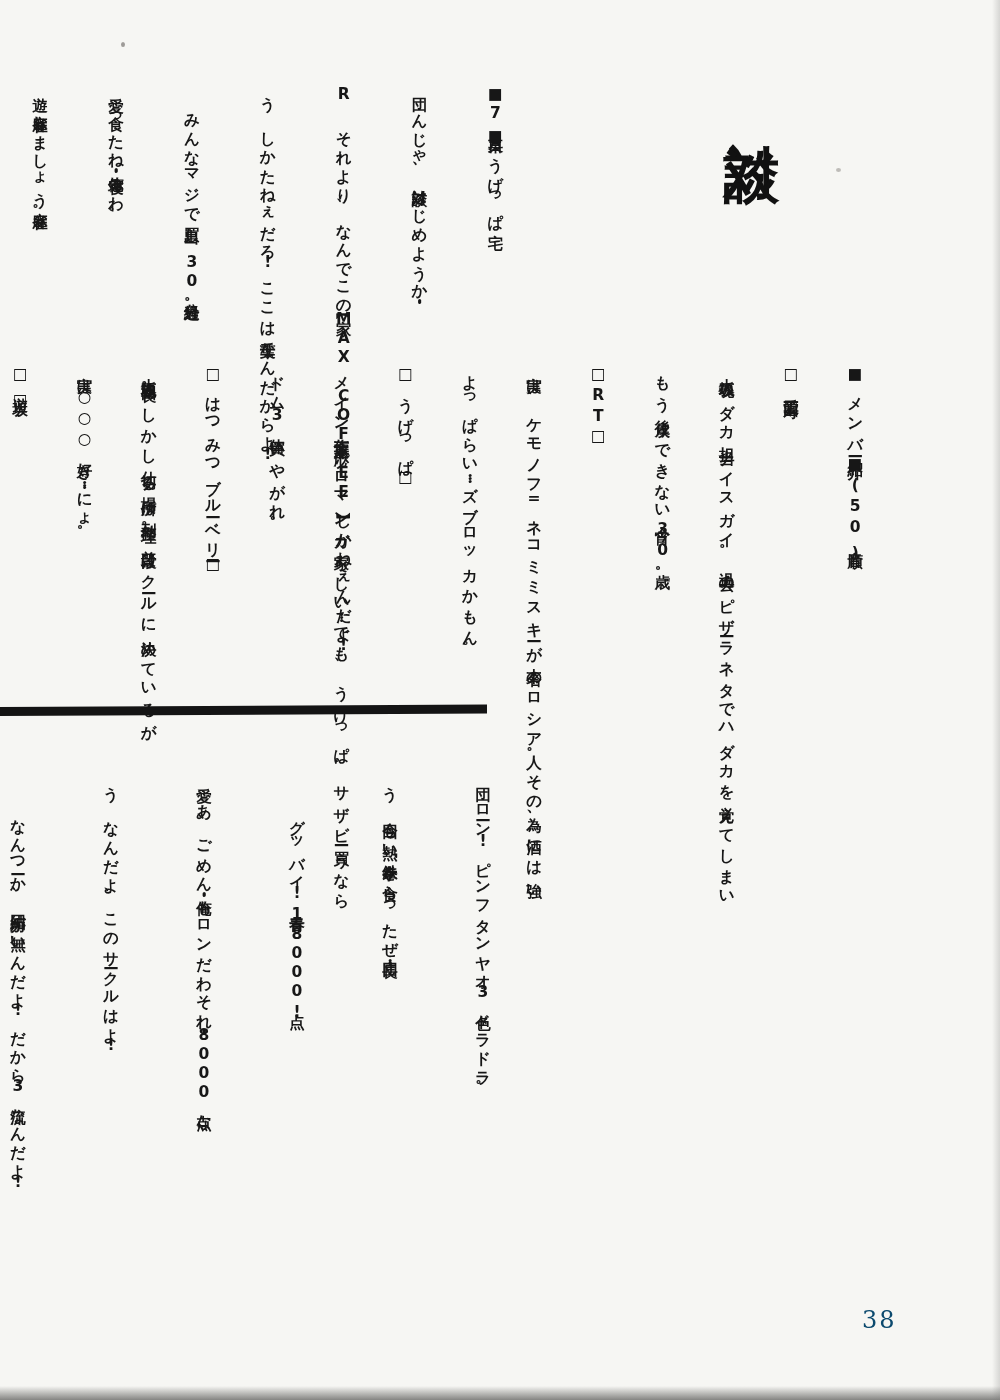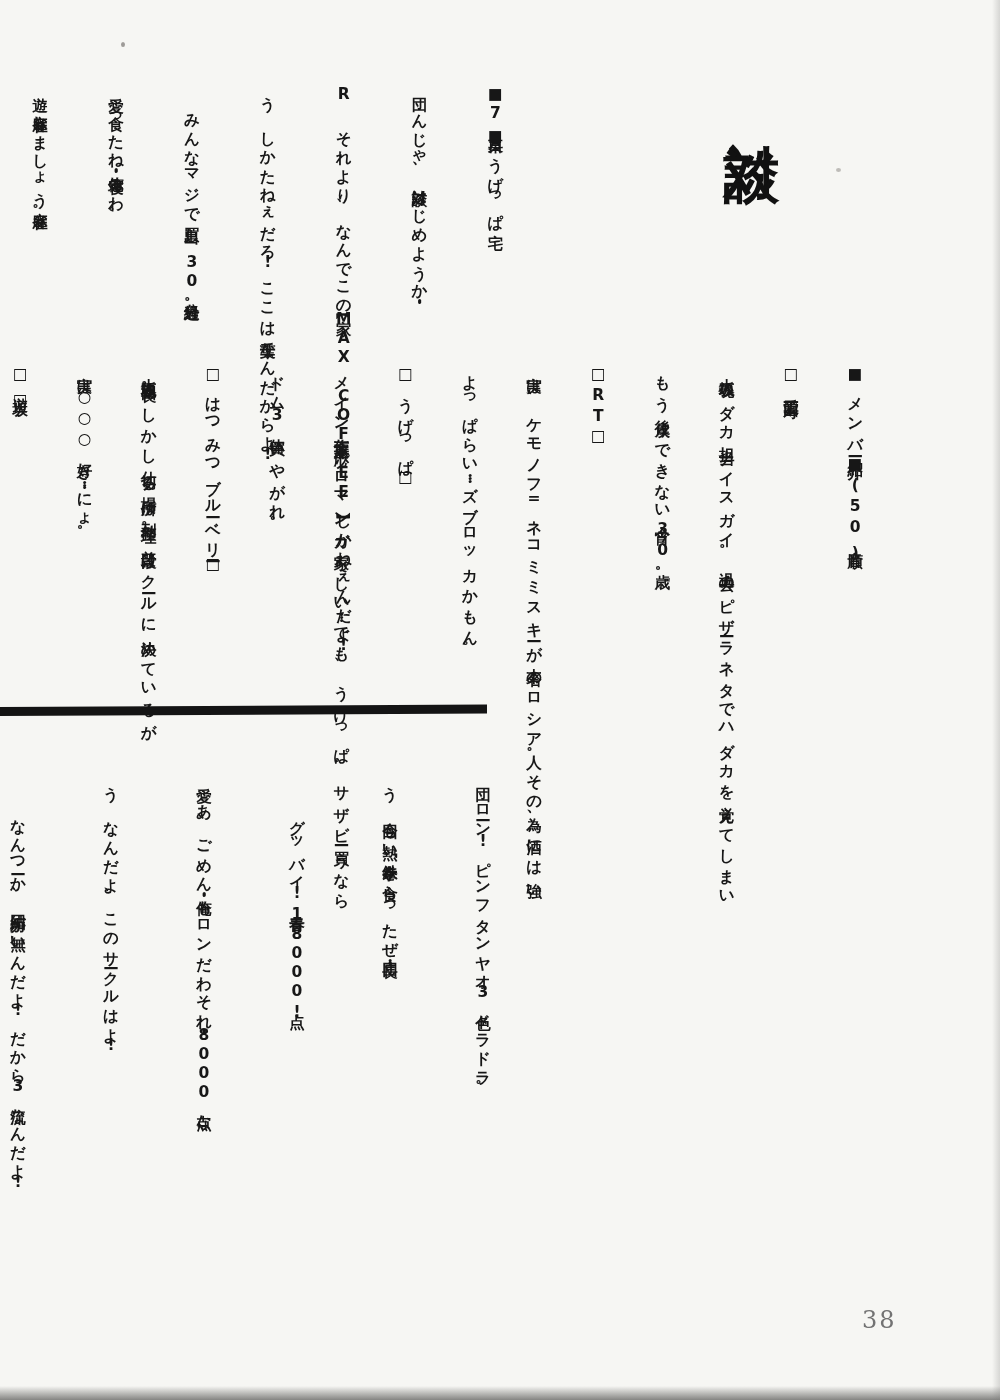--- a/index.html
+++ b/index.html
@@ -52,21 +52,21 @@
     background:#141414;
     transform:rotate(-0.3deg);
     transform-origin:0 50%;
   }
   .page-number{
     position:absolute;
     left:862px;top:1306px;
     font-family:"DejaVu Serif","Liberation Serif",serif;
     font-size:24px;
     letter-spacing:2px;
-    color:#737373;
+    color:#0c4a6e;
   }
   .speck{
     position:absolute;border-radius:50%;
   }
   .speck-a{left:121px;top:42px;width:4px;height:5px;background:#55504c;opacity:.55;}
   .speck-b{left:836px;top:168px;width:5px;height:4px;background:#7a7672;opacity:.45;}
   .bottom-edge{
     position:absolute;left:0;bottom:0;width:1000px;height:14px;
     background:linear-gradient(to bottom,rgba(110,110,108,0),rgba(104,104,102,.8));
   }

